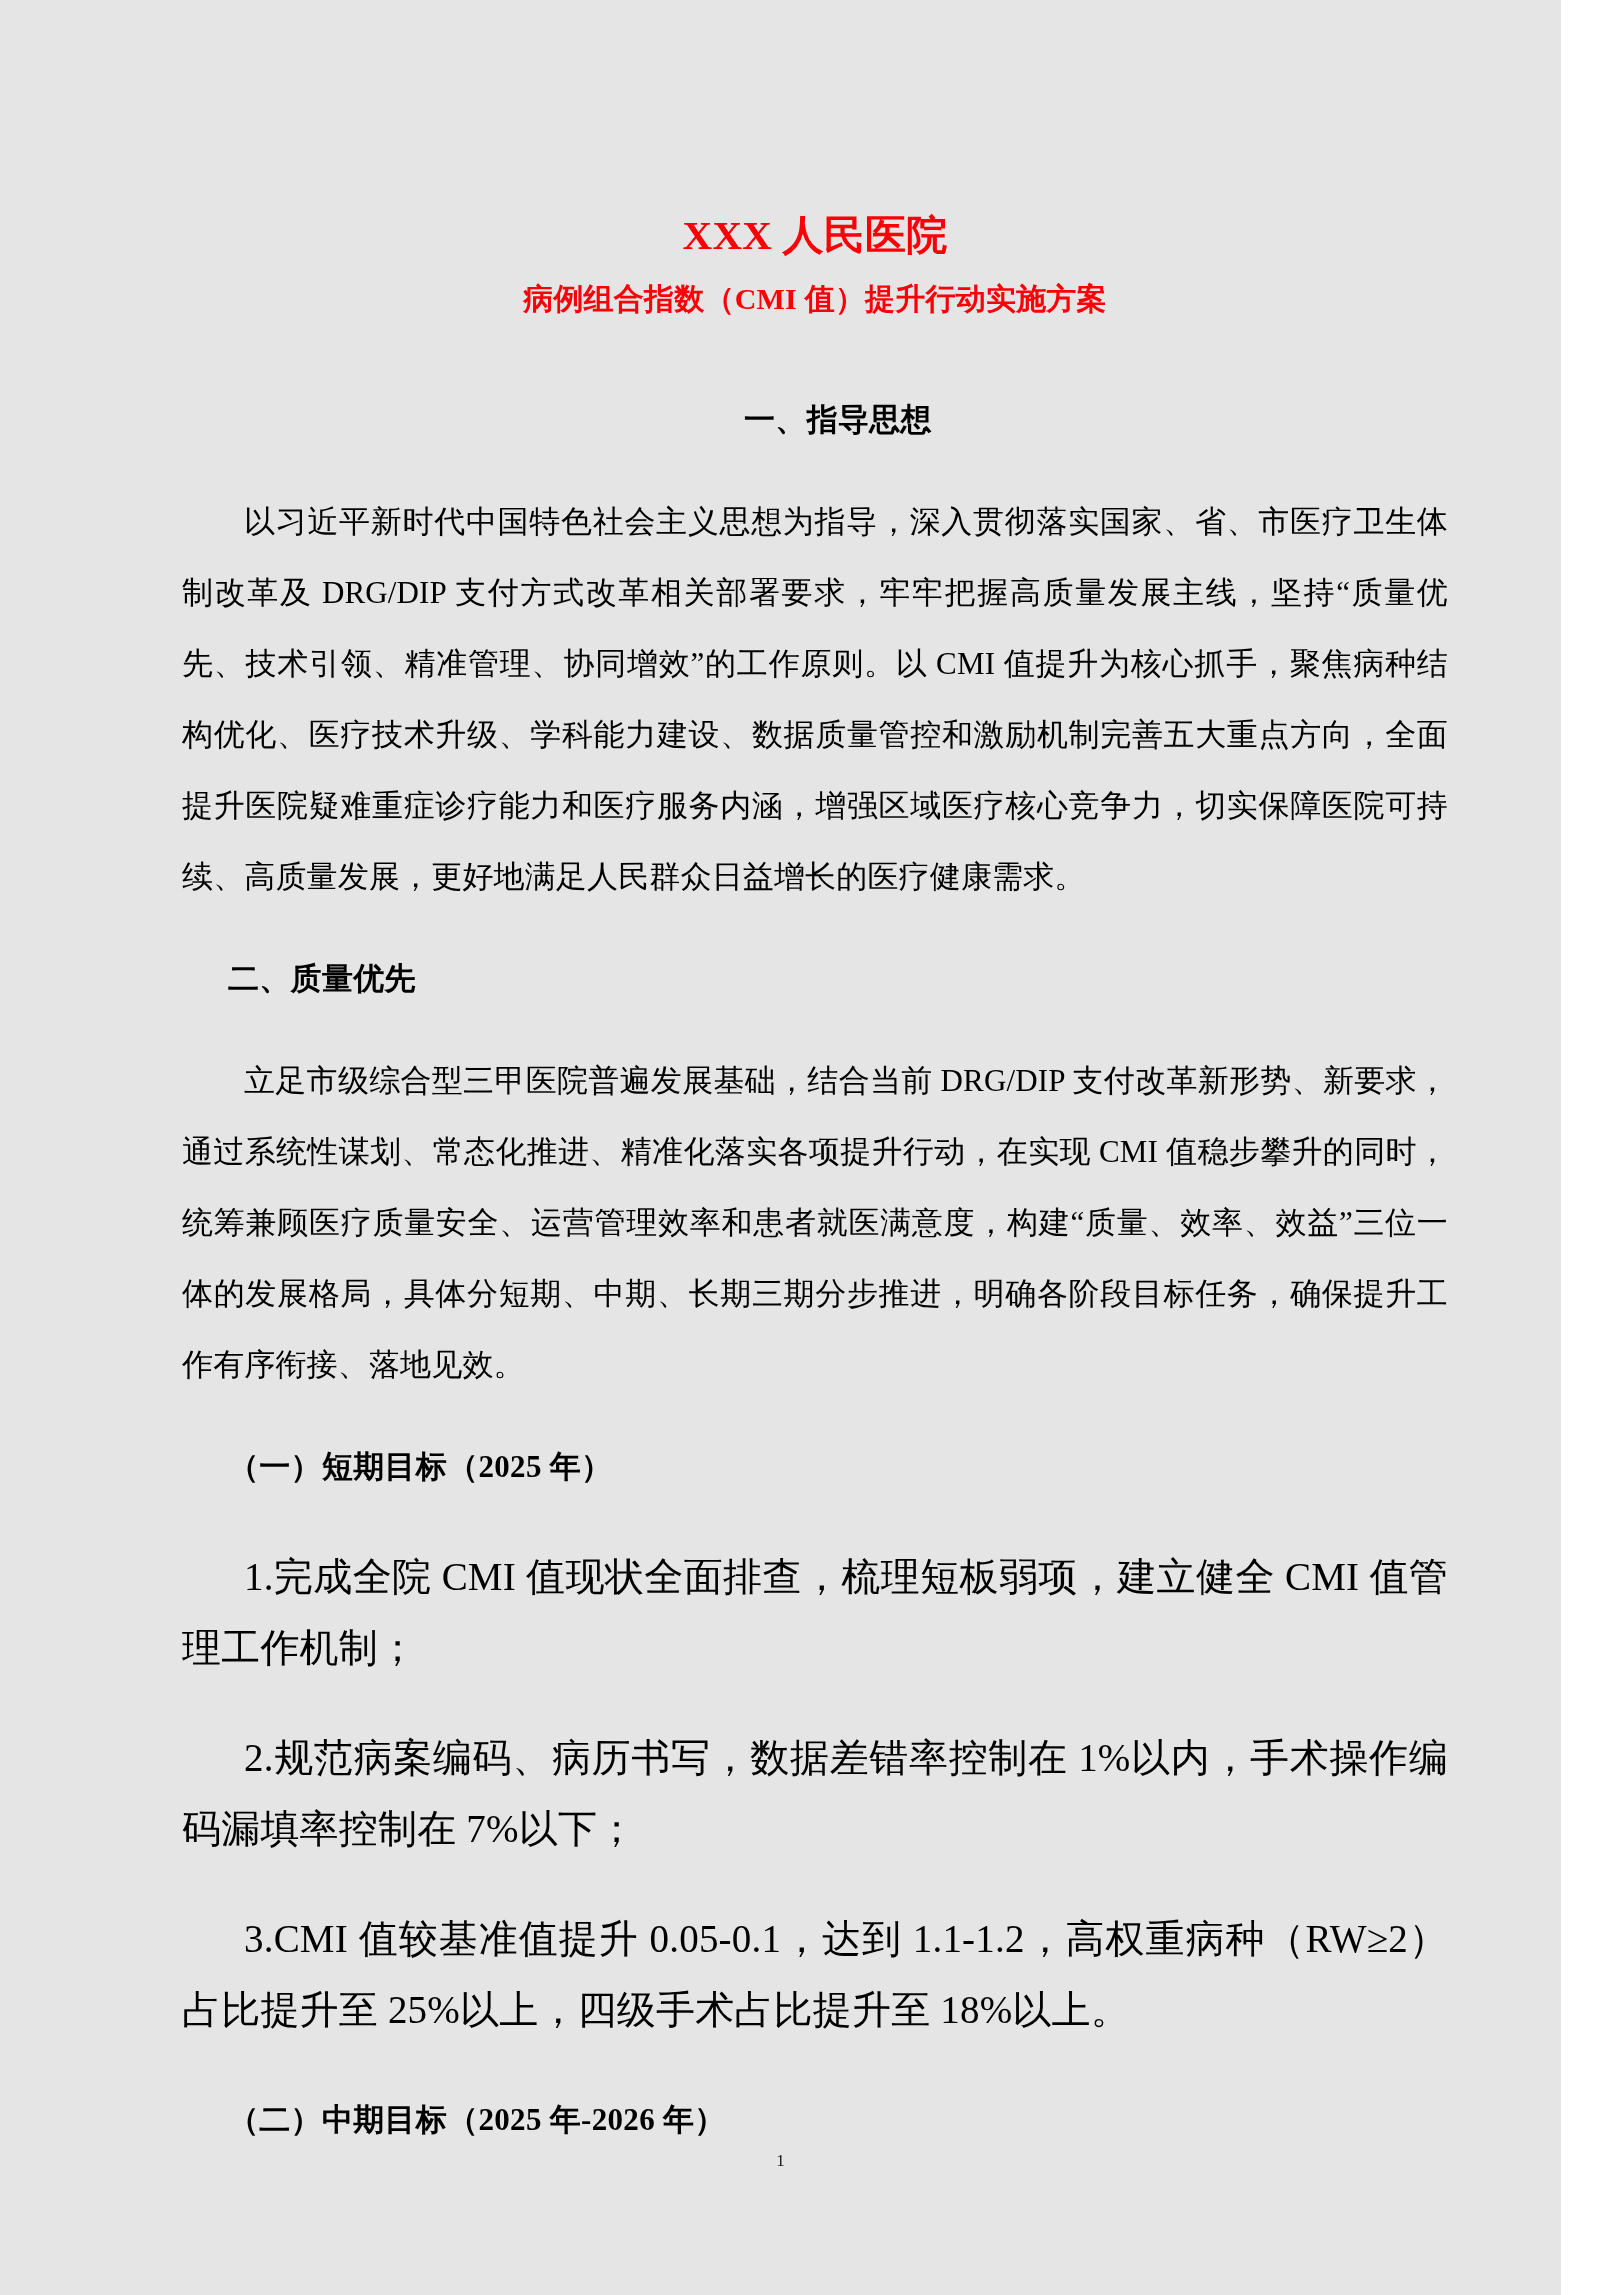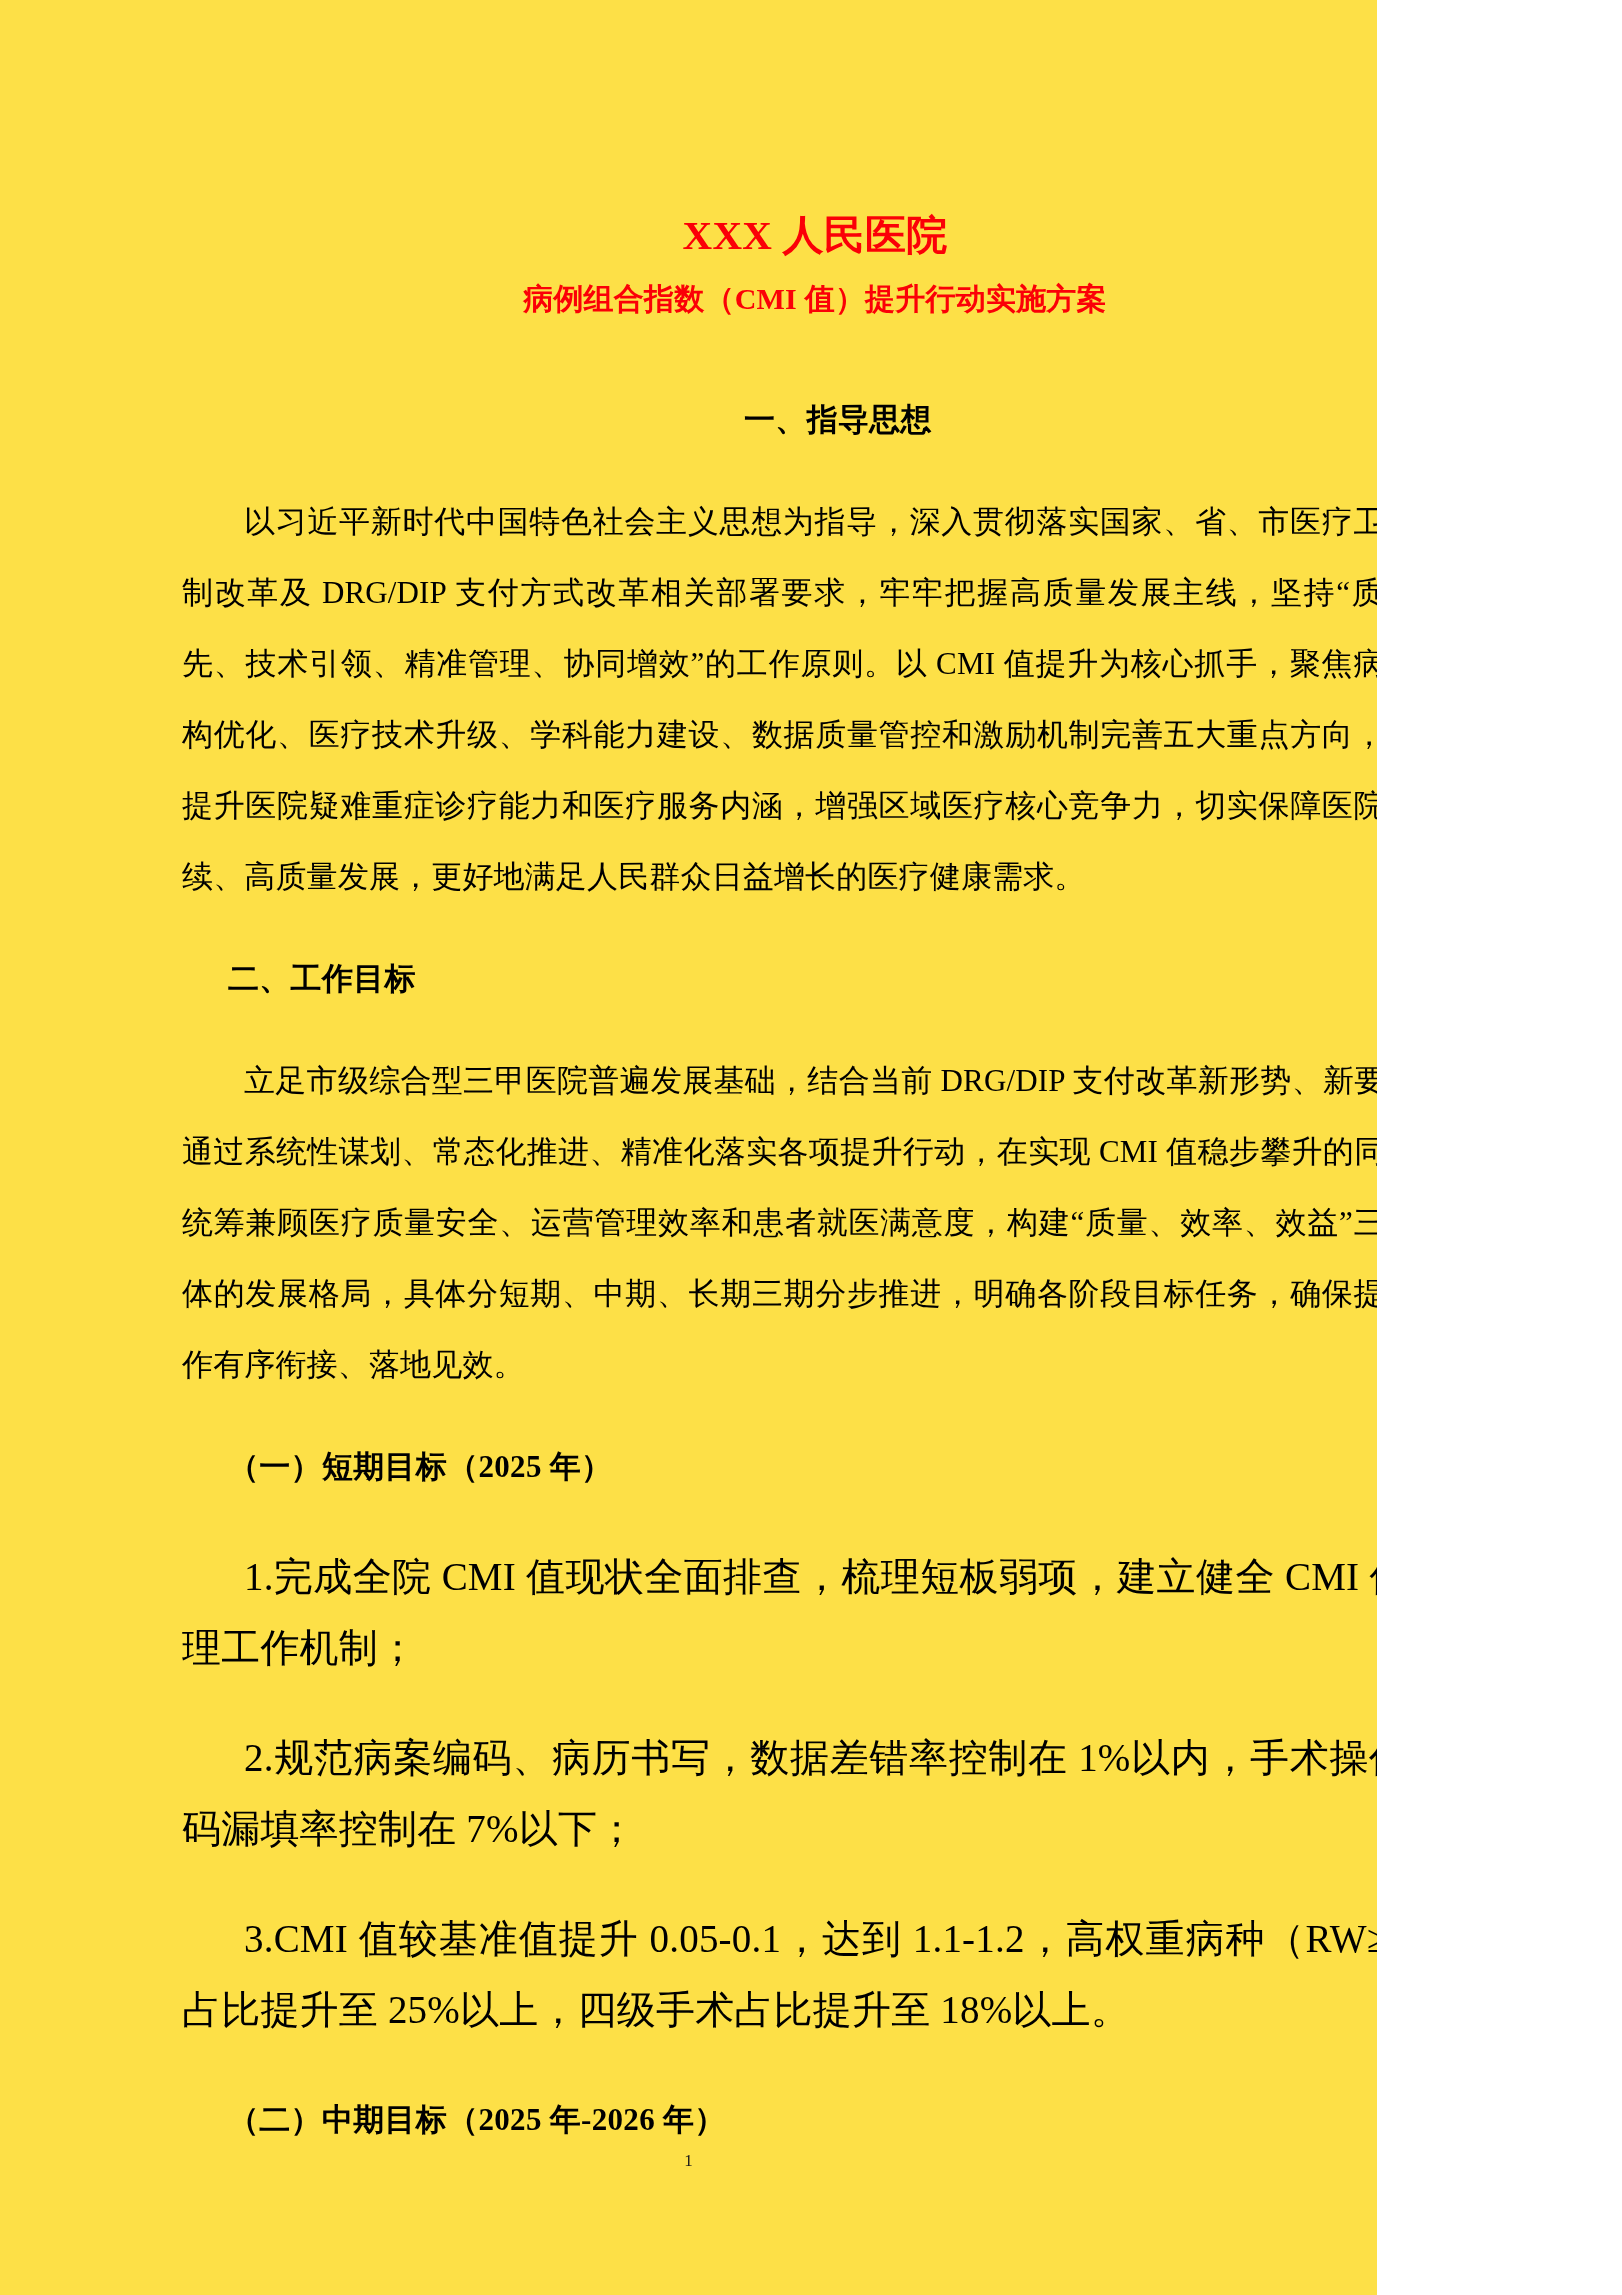--- a/index.html
+++ b/index.html
@@ -4,23 +4,23 @@
 <title>XXX 人民医院 病例组合指数（CMI 值）提升行动实施方案</title>
 <style>
   html, body {
     margin: 0;
     padding: 0;
     background: #ffffff;
   }
 
   .page {
     position: relative;
-    width: 1377px;
+    width: 1561px;
     height: 2295px;
-    background: #fde047;
+    background: #e5e5e5;
     box-sizing: border-box;
     overflow: hidden;
     font-family: "Liberation Serif", "DejaVu Serif", serif;
     color: #000000;
   }
 
   
   .content {
     position: absolute;
     left: 182px;
@@ -118,21 +118,21 @@
 
     <h1 class="doc-title">
       <span class="title-line-1">XXX 人民医院</span>
       <span class="title-line-2">病例组合指数（CMI 值）提升行动实施方案</span>
     </h1>
 
     <h2 class="section-heading first-section-heading">一、指导思想</h2>
 
     <p class="body-par">以习近平新时代中国特色社会主义思想为指导，深入贯彻落实国家、省、市医疗卫生体制改革及 DRG/DIP 支付方式改革相关部署要求，牢牢把握高质量发展主线，坚持“质量优先、技术引领、精准管理、协同增效”的工作原则。以 CMI 值提升为核心抓手，聚焦病种结构优化、医疗技术升级、学科能力建设、数据质量管控和激励机制完善五大重点方向，全面提升医院疑难重症诊疗能力和医疗服务内涵，增强区域医疗核心竞争力，切实保障医院可持续、高质量发展，更好地满足人民群众日益增长的医疗健康需求。</p>
 
-    <h2 class="section-heading">二、工作目标</h2>
+    <h2 class="section-heading">二、质量优先</h2>
 
     <p class="body-par">立足市级综合型三甲医院普遍发展基础，结合当前 DRG/DIP 支付改革新形势、新要求，通过系统性谋划、常态化推进、精准化落实各项提升行动，在实现 CMI 值稳步攀升的同时，统筹兼顾医疗质量安全、运营管理效率和患者就医满意度，构建“质量、效率、效益”三位一体的发展格局，具体分短期、中期、长期三期分步推进，明确各阶段目标任务，确保提升工作有序衔接、落地见效。</p>
 
     <h3 class="sub-heading">（一）短期目标（2025 年）</h3>
 
     <p class="list-item">1.完成全院 CMI 值现状全面排查，梳理短板弱项，建立健全 CMI 值管理工作机制；</p>
 
     <p class="list-item">2.规范病案编码、病历书写，数据差错率控制在 1%以内，手术操作编码漏填率控制在 7%以下；</p>
 
     <p class="list-item">3.CMI 值较基准值提升 0.05-0.1，达到 1.1-1.2，高权重病种（RW≥2）占比提升至 25%以上，四级手术占比提升至 18%以上。</p>

